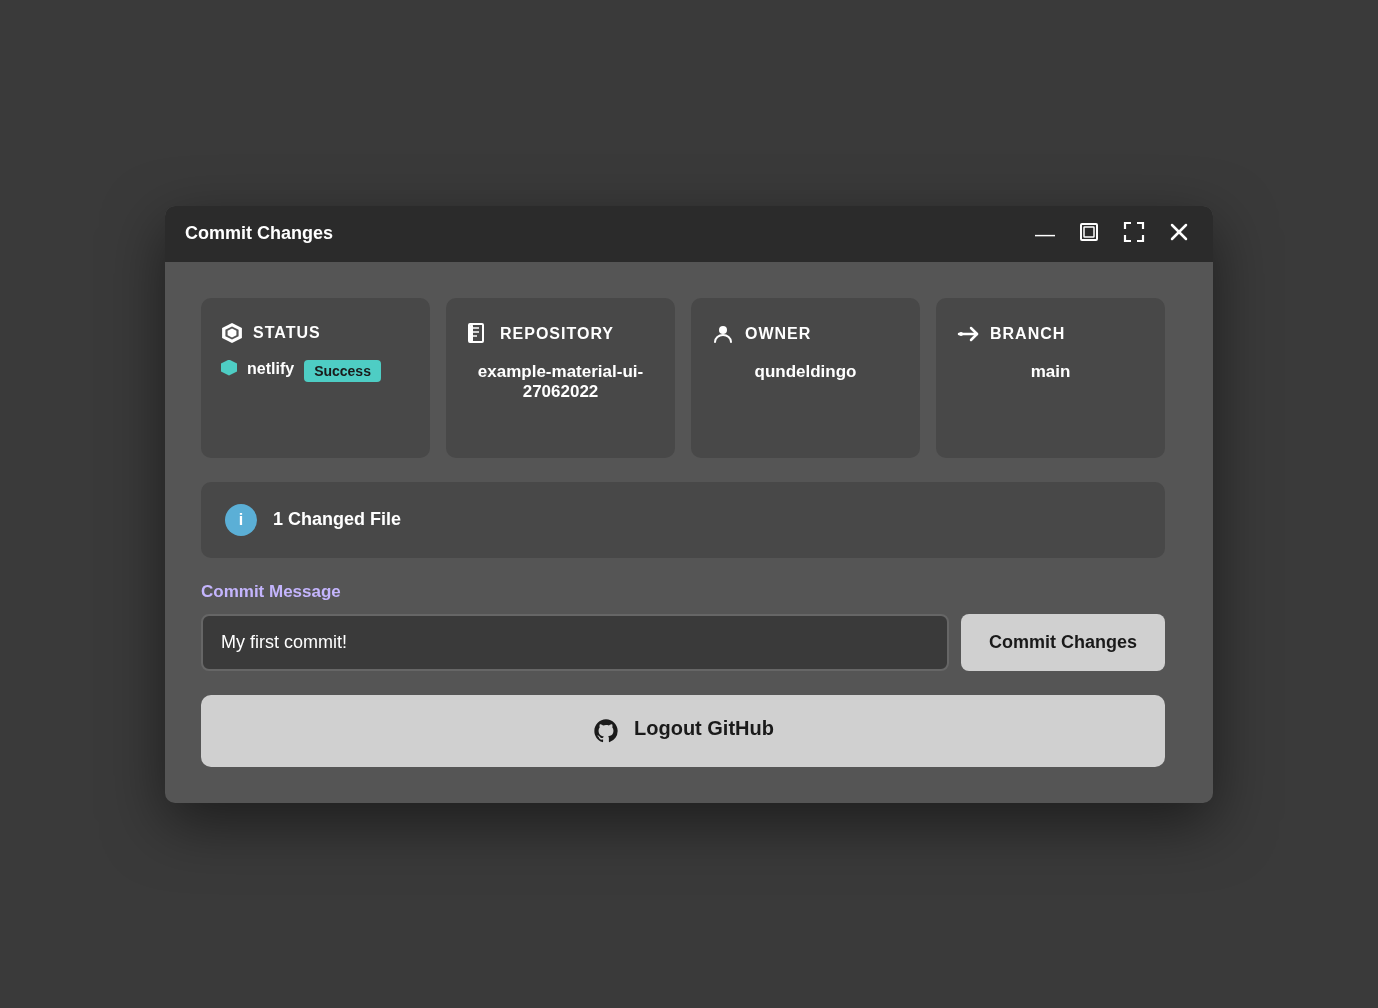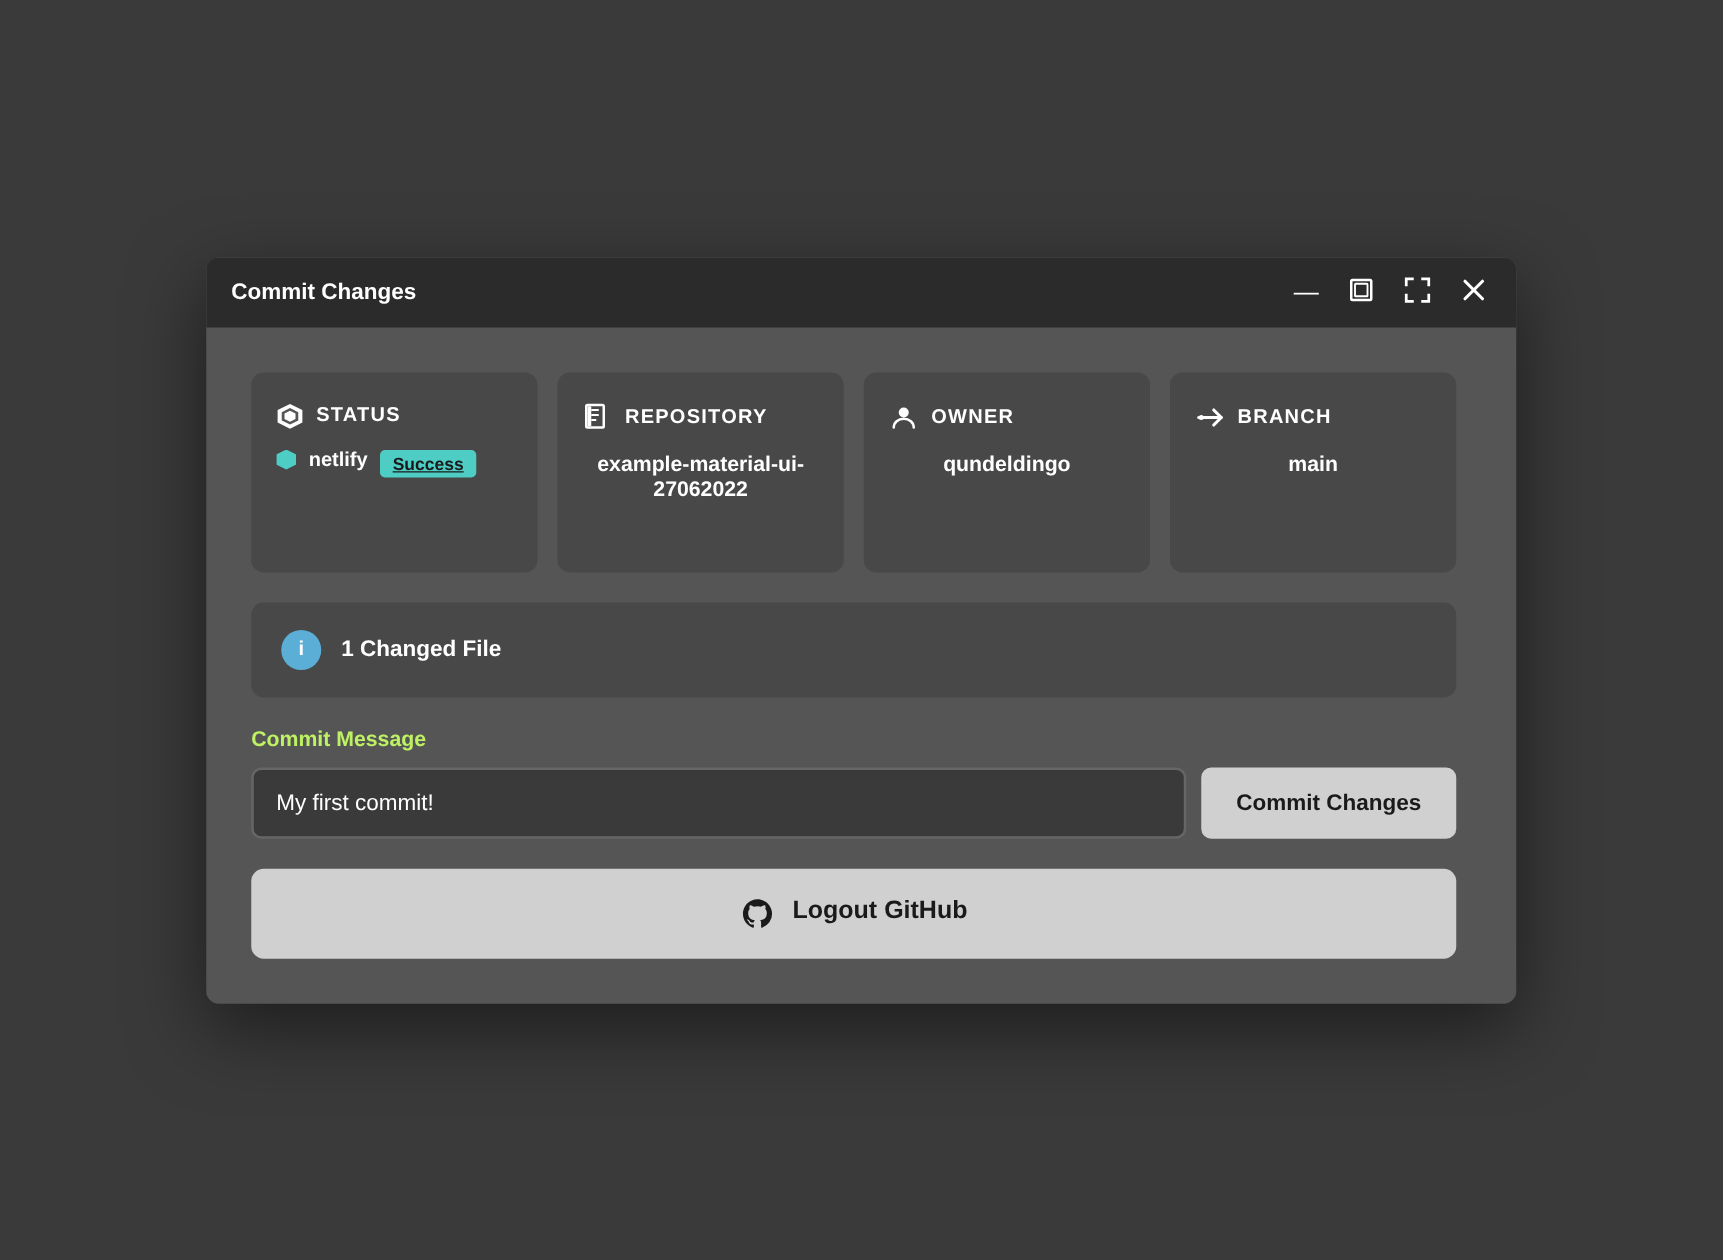--- a/index.html
+++ b/index.html
@@ -108,21 +108,20 @@
       font-weight: 600;
     }
 
     .success-badge {
       background: #4ecdc4;
       color: #1a1a1a;
       font-size: 14px;
       font-weight: 700;
       padding: 3px 10px;
       border-radius: 4px;
-      text-decoration: underline;
     }
 
     .changed-file-bar {
       background: #484848;
       border-radius: 10px;
       padding: 22px 24px;
       display: flex;
       align-items: center;
       gap: 16px;
     }
@@ -147,21 +146,21 @@
       font-weight: 700;
     }
 
     .commit-section {
       display: flex;
       flex-direction: column;
       gap: 12px;
     }
 
     .commit-label {
-      color: #bef264;
+      color: #c4b5fd;
       font-size: 17px;
       font-weight: 800;
     }
 
     .commit-row {
       display: flex;
       gap: 12px;
       align-items: stretch;
     }
 

